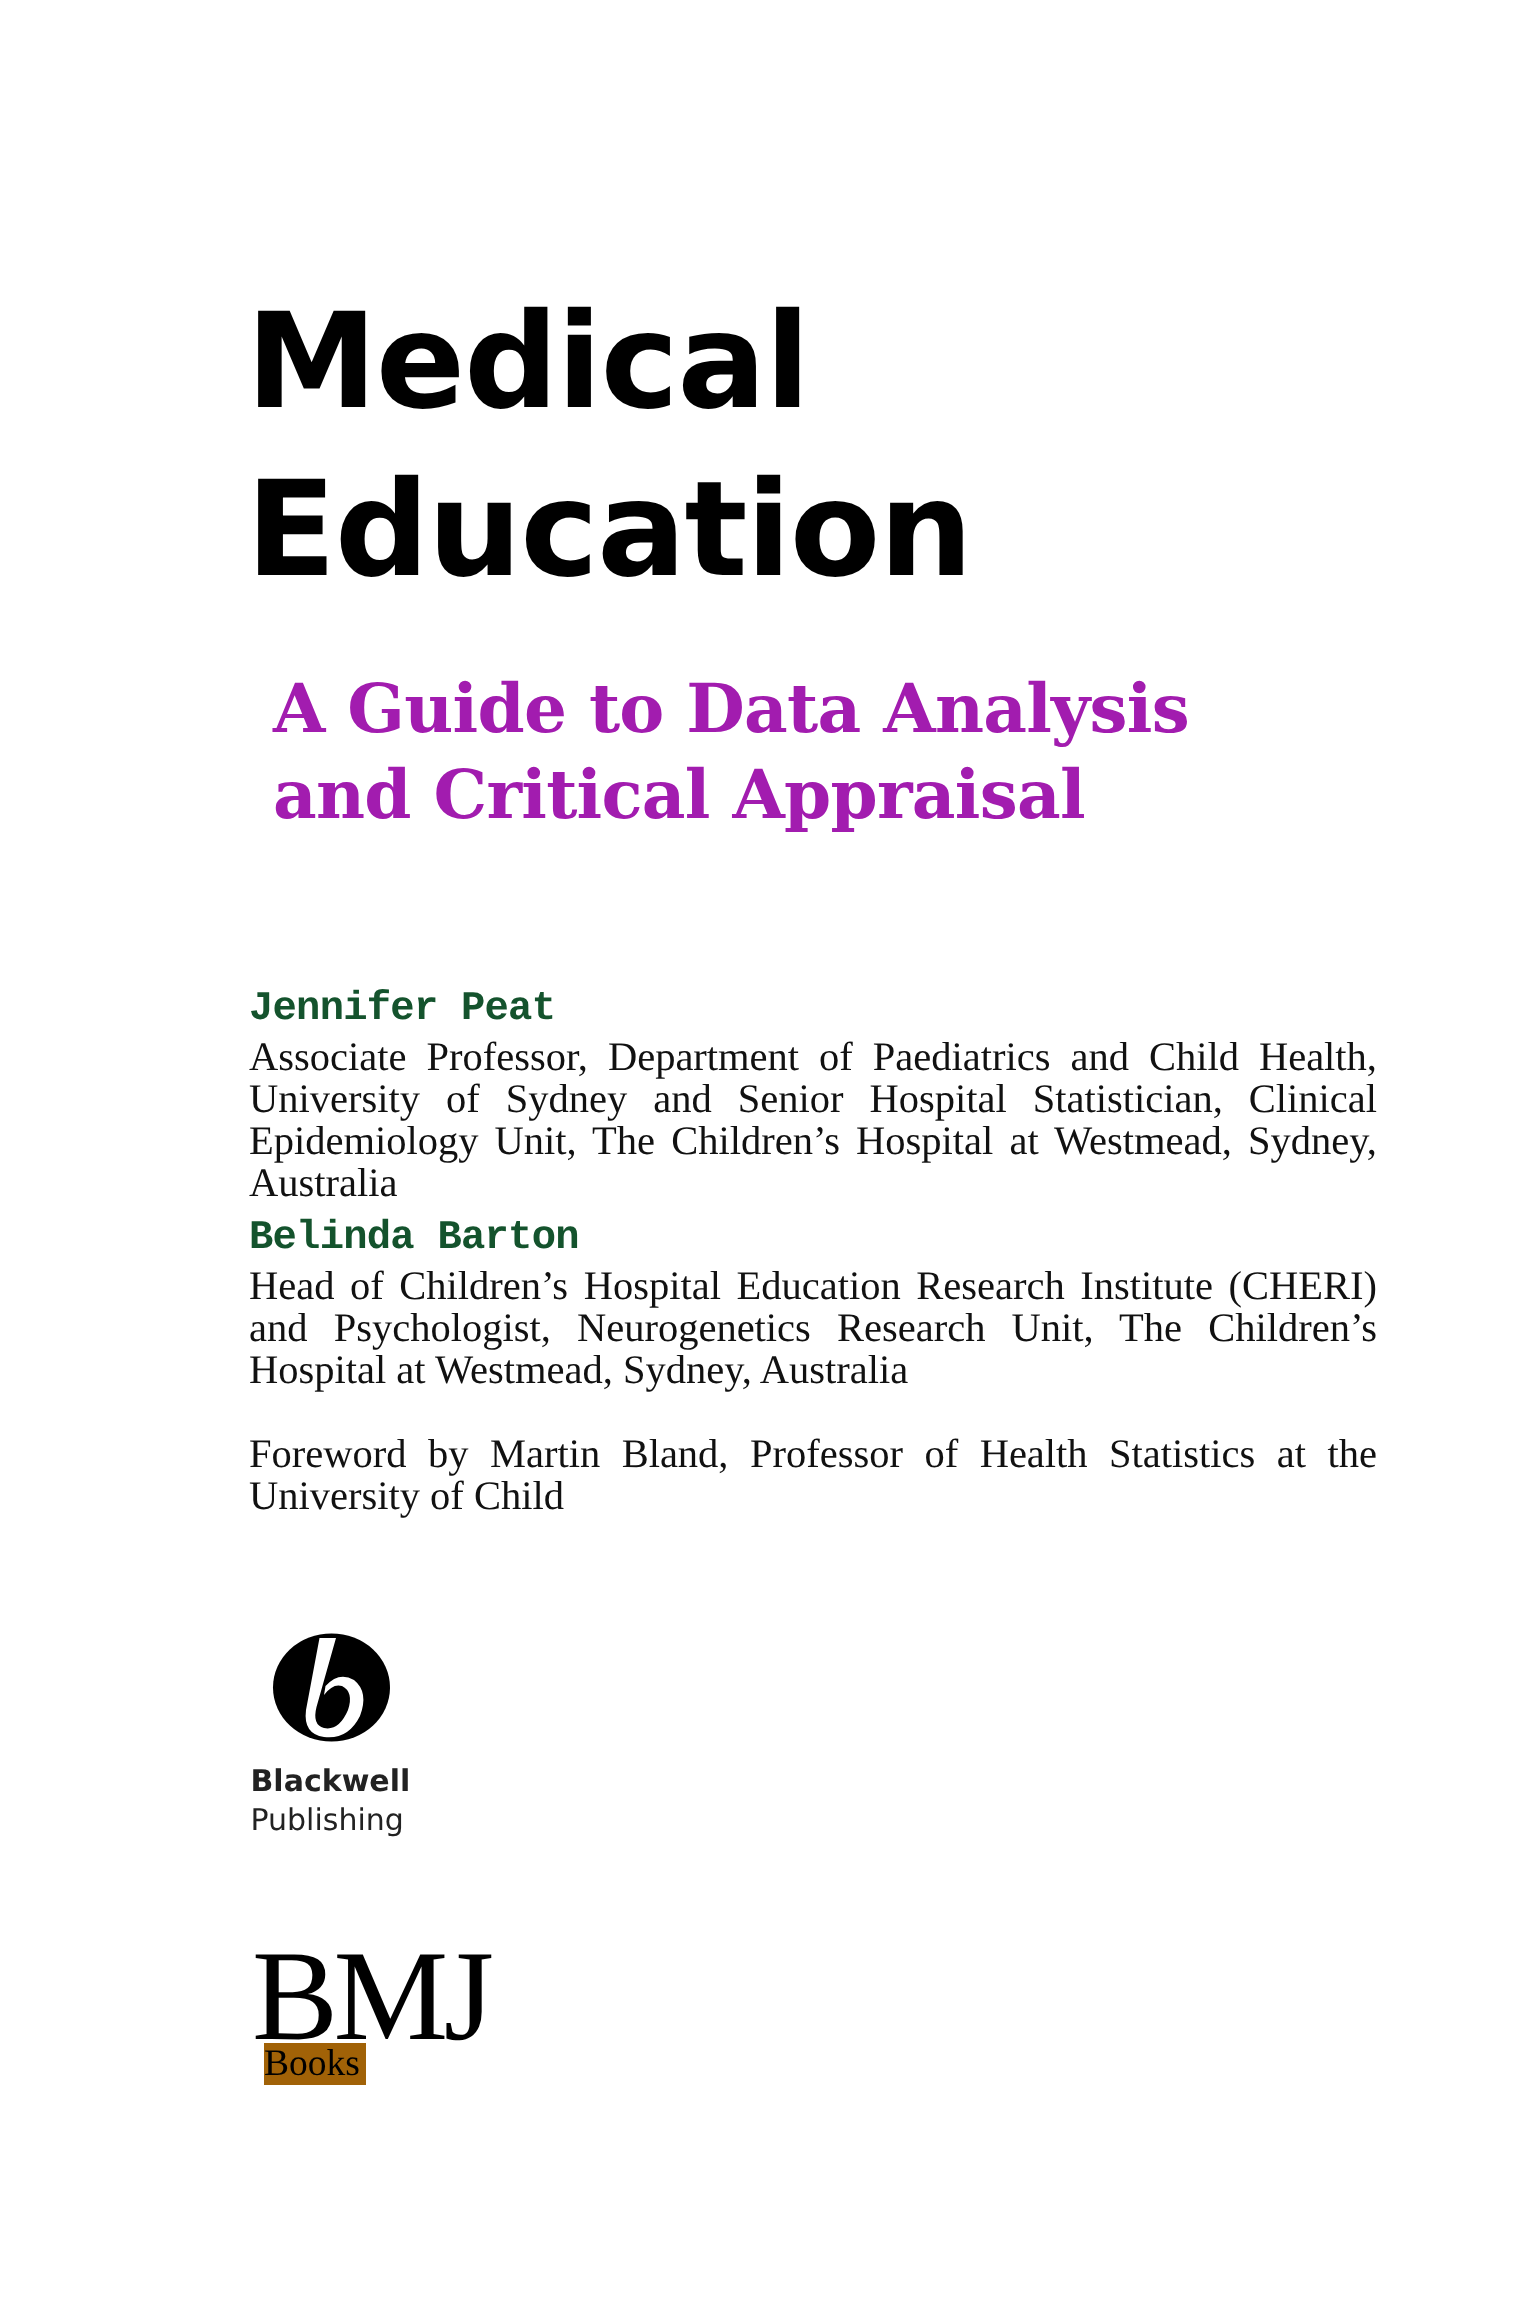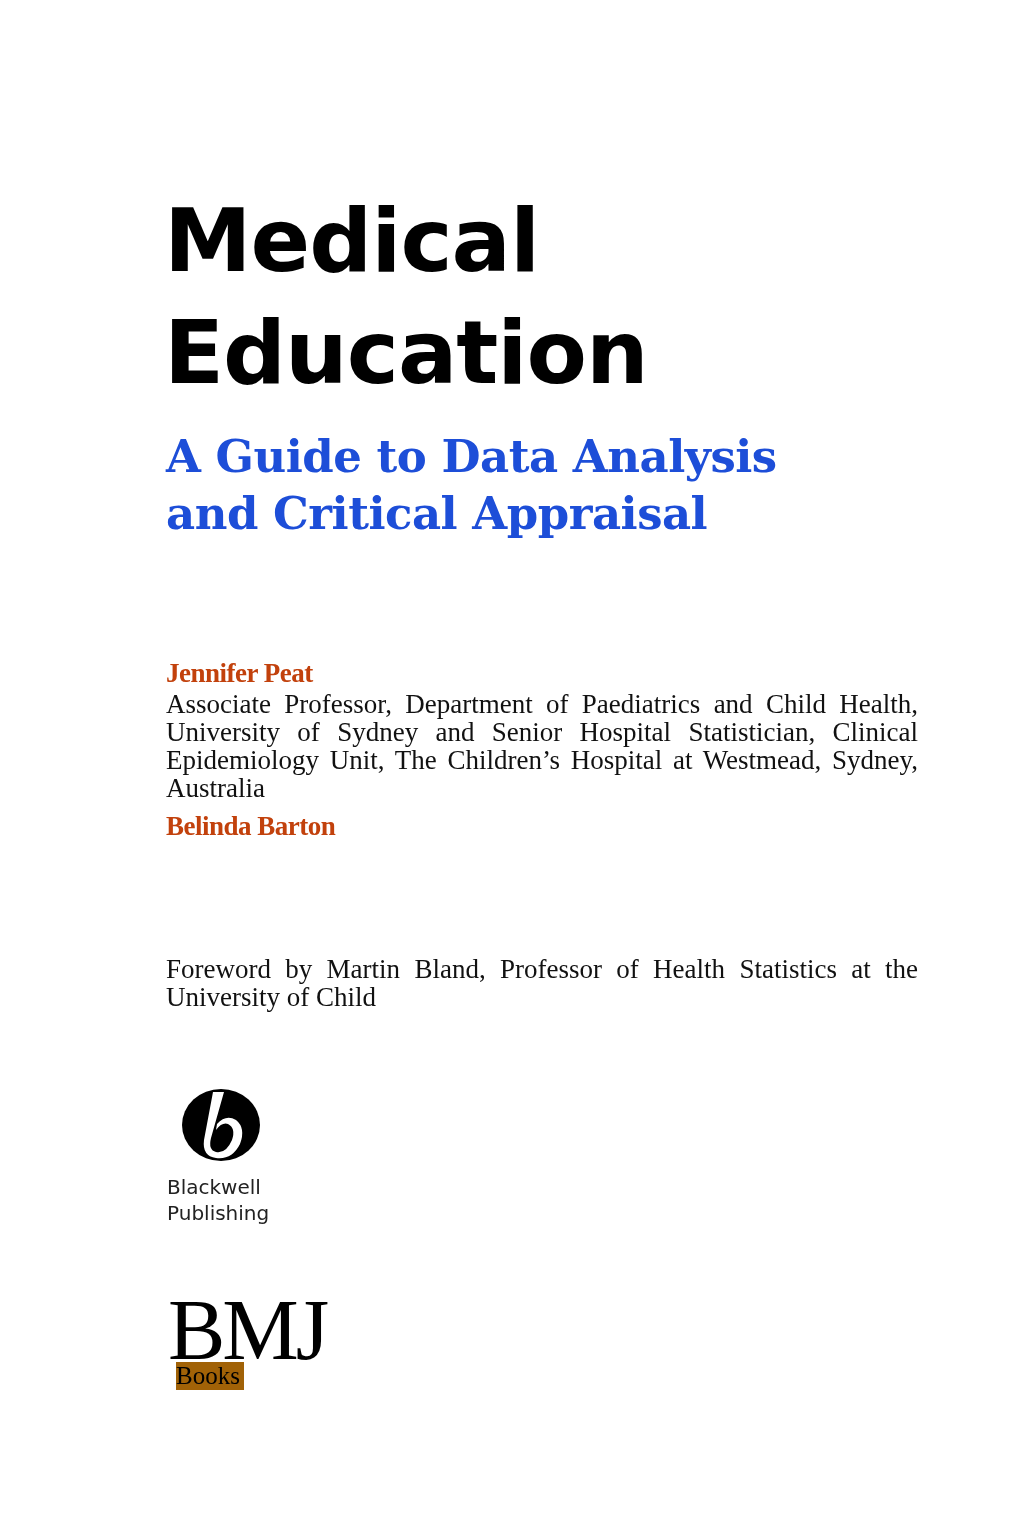--- a/index.html
+++ b/index.html
@@ -1,33 +1,33 @@
 <!DOCTYPE html>
 <html><head>
   <meta charset="utf-8">
   <style>
     html, body { margin: 0; padding: 0; background: #ffffff; }
     body { width: 1024px; height: 1539px; position: relative; overflow: hidden; color: #111; }
     .page { position: absolute; left: 0; top: 0; width: 1024px; height: 1539px; background: #fff; }
 
     .title { position: absolute; left: 164px; top: 185px; font-family: "DejaVu Sans", sans-serif; font-weight: bold; font-size: 88px; line-height: 112px; letter-spacing: -1px; color: #000; margin: 0; }
-    .subtitle { position: absolute; left: 166px; top: 428px; font-family: "DejaVu Serif", serif; font-size: 45px; line-height: 57px; color: #1d4ed8; margin: 0; letter-spacing: -0.5px; }
+    .subtitle { position: absolute; left: 166px; top: 428px; font-family: "DejaVu Serif", serif; font-size: 45px; line-height: 57px; color: #a21caf; margin: 16px; letter-spacing: -0.5px; }
 
-    .author-name { position: absolute; left: 166px; font-family: Liberation Serif, serif; font-weight: bold; font-size: 27px; line-height: 32px; color: #c2410c; letter-spacing: -0.5px; }
+    .author-name { position: absolute; left: 166px; font-family: Liberation Mono, monospace; font-weight: bold; font-size: 27px; line-height: 32px; color: #14532d; letter-spacing: -0.5px; }
     .affil { position: absolute; left: 166px; width: 752px; font-family: "Liberation Serif", serif; font-size: 27px; line-height: 28px; color: #111; text-align: justify; text-align-last: left; }
 
     #name1 { top: 657px; }
     #affil1 { top: 690px; }
     #name2 { top: 810px; }
     #affil2 { top: 843px; }
     #foreword { top: 955px; }
 
     .blackwell-logo { position: absolute; left: 180px; top: 1088px; width: 82px; height: 74px; }
     .blackwell-text { position: absolute; left: 167px; top: 1174px; font-family: "DejaVu Sans", sans-serif; font-size: 20px; line-height: 26px; color: #222; }
-    .blackwell-text .b1 { font-weight: normal; display: block; }
+    .blackwell-text .b1 { font-weight: bold; display: block; }
     .blackwell-text .b2 { display: block; }
 
     .bmj { position: absolute; left: 168px; top: 1290px; width: 170px; height: 110px; }
     .bmj-letters { position: absolute; left: 0; top: -10px; font-family: "Liberation Serif", serif; font-size: 86px; line-height: 100px; color: #000; letter-spacing: -3px; }
     .bmj-books { position: absolute; left: 8px; top: 72px; font-family: "Liberation Serif", serif; font-size: 25px; line-height: 28px; color: #000; background: #a16207; padding-right: 4px; }
   </style>
 </head>
 <body>
 
 <div class="page">
@@ -39,20 +39,21 @@
 
   <h2 class="subtitle">
     <span>A Guide to Data Analysis</span><br>
     <span>and Critical Appraisal</span>
   </h2>
 
   <div id="name1" class="author-name">Jennifer Peat</div>
   <div id="affil1" class="affil">Associate Professor, Department of Paediatrics and Child Health, University of Sydney and Senior Hospital Statistician, Clinical Epidemiology Unit, The Children’s Hospital at Westmead, Sydney, Australia</div>
 
   <div id="name2" class="author-name">Belinda Barton</div>
+  <div id="affil2" class="affil">Head of Children’s Hospital Education Research Institute (CHERI) and Psychologist, Neurogenetics Research Unit, The Children’s Hospital at Westmead, Sydney, Australia</div>
 
   <div id="foreword" class="affil">Foreword by Martin Bland, Professor of Health Statistics at the University of Child</div>
 
   <svg class="blackwell-logo" viewBox="0 0 82 74">
     <ellipse cx="41" cy="37" rx="39" ry="36" fill="#000"></ellipse>
     <path d="M33 4 L44 4 L31 50 Q28 62 36 64 Q46 66 52 52 Q56 40 48 36 Q42 34 36 42 L37 36 Q46 26 56 32 Q66 40 60 56 Q52 72 36 70 Q22 68 24 52 Z" fill="#fff"></path>
   </svg>
   <div class="blackwell-text">
     <span class="b1">Blackwell</span>
     <span class="b2">Publishing</span>

